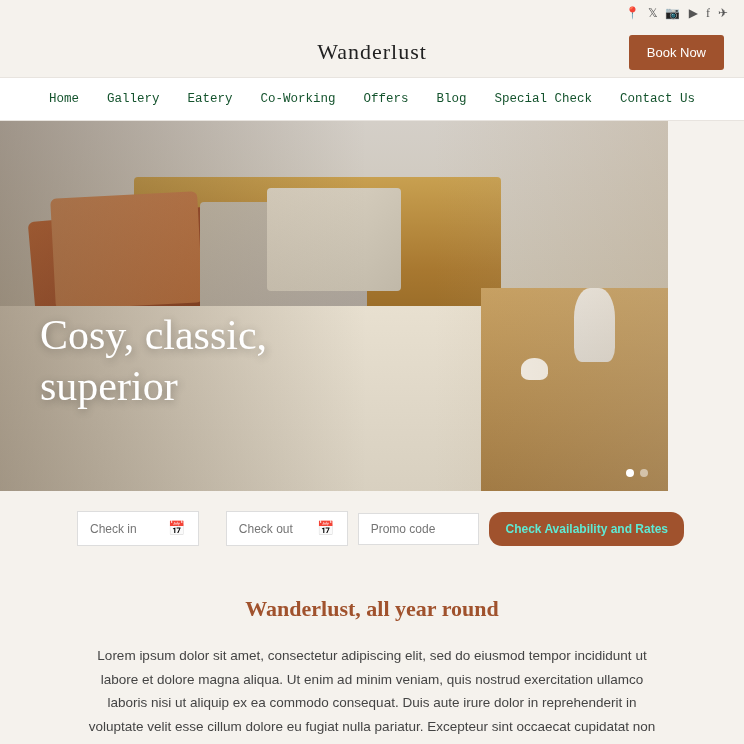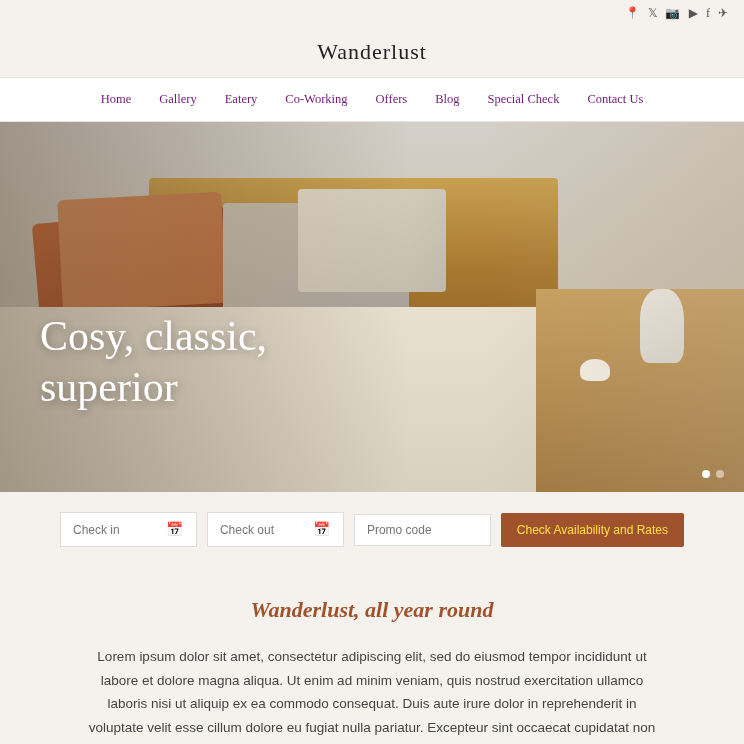--- a/index.html
+++ b/index.html
@@ -54,32 +54,32 @@
       display: flex;
       justify-content: center;
       align-items: center;
       gap: 0;
       padding: 10px 0;
       border-top: 1px solid #e8e4df;
       border-bottom: 1px solid #e8e4df;
     }
     .nav-item {
       font-size: 12.5px;
-      color: #701a75;
-      font-family: Liberation Serif, serif;
+      color: #14532d;
+      font-family: Liberation Mono, monospace;
       padding: 4px 14px;
       cursor: pointer;
       text-decoration: none;
       white-space: nowrap;
     }
 
     
     .hero {
       position: relative;
-      width: 744px;
+      width: 668px;
       height: 370px;
       overflow: hidden;
       background: #b8a898;
     }
     
     .hero-scene {
       position: absolute;
       inset: 0;
       overflow: hidden;
     }
@@ -243,20 +243,21 @@
       gap: 10px;
     }
     .booking-field {
       display: flex;
       align-items: center;
       background: #fff;
       border: 1px solid #ddd;
       padding: 8px 12px;
       flex: 1;
       gap: 20px;
+      margin-left: 17px;
     }
     .booking-field input {
       border: none;
       outline: none;
       background: transparent;
       font-size: 12px;
       color: #666;
       font-family: Arial, sans-serif;
       width: 100%;
     }
@@ -276,41 +277,41 @@
       border: none;
       outline: none;
       background: transparent;
       font-size: 12px;
       color: #0369a1;
       font-family: Arial, sans-serif;
       width: 100%;
     }
     .check-btn {
       background: #a0522d;
-      color: #fde047;
+      color: #5eead4;
       border: none;
       padding: 10px 16px;
       font-size: 12px;
       cursor: pointer;
       font-family: Arial, sans-serif;
       white-space: nowrap;
-      border-radius: 2px;
+      border-radius: 13px;
+      font-weight: bold;
     }
 
     
     .content-section {
       background: #f5f2ed;
       padding: 30px 80px 40px;
       text-align: center;
     }
     .section-title {
       font-size: 22px;
       color: #a0522d;
       font-family: Georgia, serif;
-      font-style: italic;
       margin-bottom: 22px;
     }
     .section-body {
       font-size: 13.5px;
       color: #444;
       font-family: Arial, sans-serif;
       line-height: 1.75;
       max-width: 580px;
       margin: 0 auto;
     }
@@ -322,20 +323,21 @@
   <span class="top-bar-icon">📍</span>
   <span class="top-bar-icon">𝕏</span>
   <span class="top-bar-icon">📷</span>
   <span class="top-bar-icon">▶</span>
   <span class="top-bar-icon">f</span>
   <span class="top-bar-icon">✈</span>
 </div>
 
 <div class="header">
   <span class="header-title">Wanderlust</span>
+  <button class="book-now-btn">Book Now</button>
 </div>
 
 <nav class="nav">
   <a class="nav-item">Home</a>
   <a class="nav-item">Gallery</a>
   <a class="nav-item">Eatery</a>
   <a class="nav-item">Co-Working</a>
   <a class="nav-item">Offers</a>
   <a class="nav-item">Blog</a>
   <a class="nav-item">Special Check</a>

